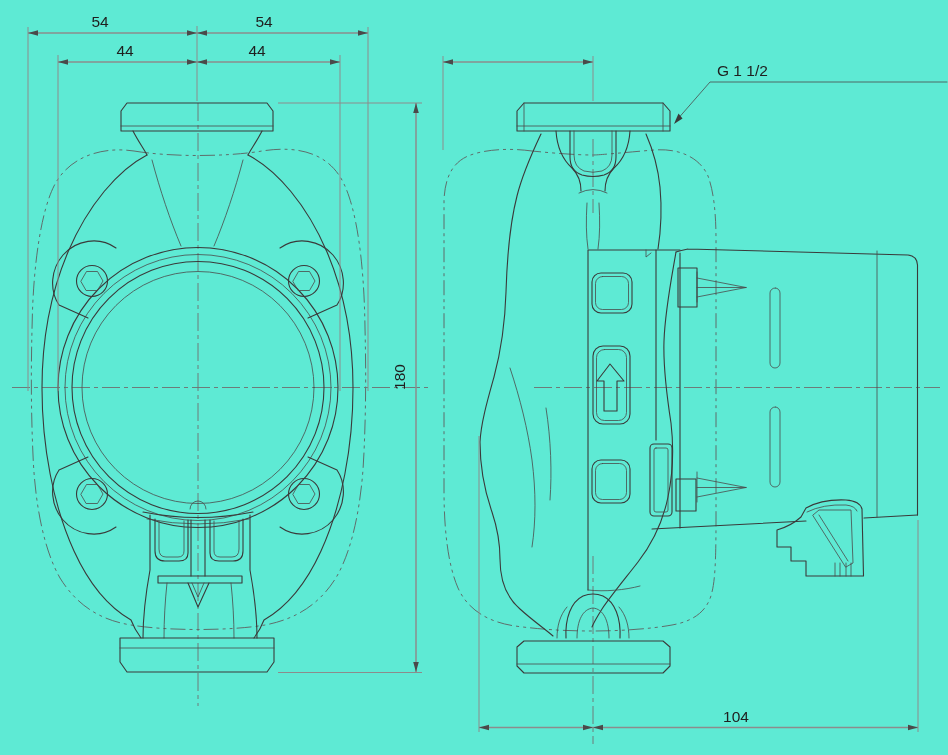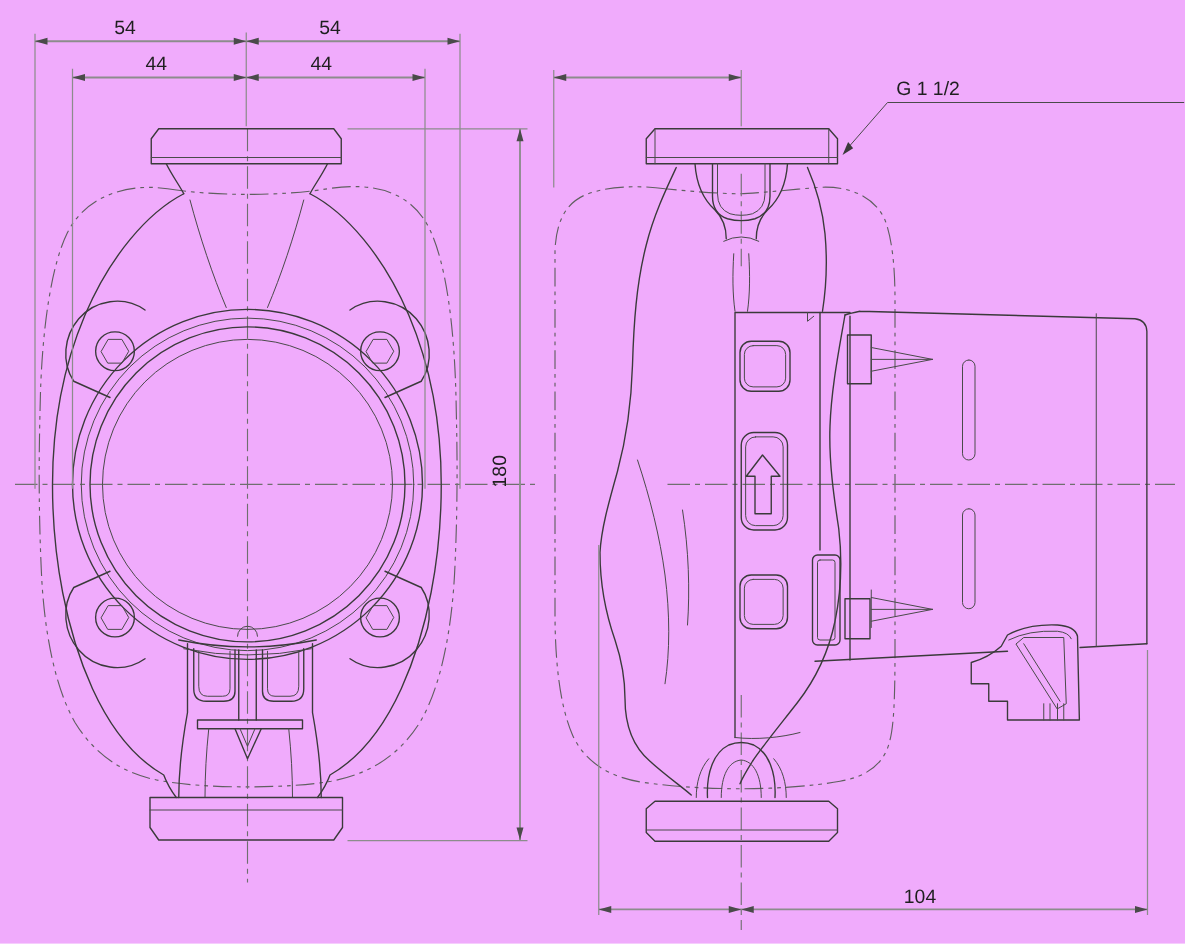--- a/index.html
+++ b/index.html
@@ -1,19 +1,19 @@
 <!DOCTYPE html>
 <html><head>
 <meta charset="utf-8">
 <style>
   html,body{margin:0;padding:0;background:#ffffff;}
   .canvas{
     position:relative;
     width:948px;height:755px;
-    background:#f0abfc;
+    background:#5eead4;
     font-family:"Liberation Sans", sans-serif;
     overflow:hidden;
   }
   svg{display:block}
   
   .ol{stroke:#3a3a3a;fill:none;stroke-width:1.1;stroke-linecap:round;stroke-linejoin:round}
   .ol2{stroke:#4a4a4a;fill:none;stroke-width:.8;stroke-linecap:round;stroke-linejoin:round}
   
   .dim{stroke:#8c8c8c;fill:none;stroke-width:1.5}
   .ext{stroke:#8c8c8c;fill:none;stroke-width:1}

